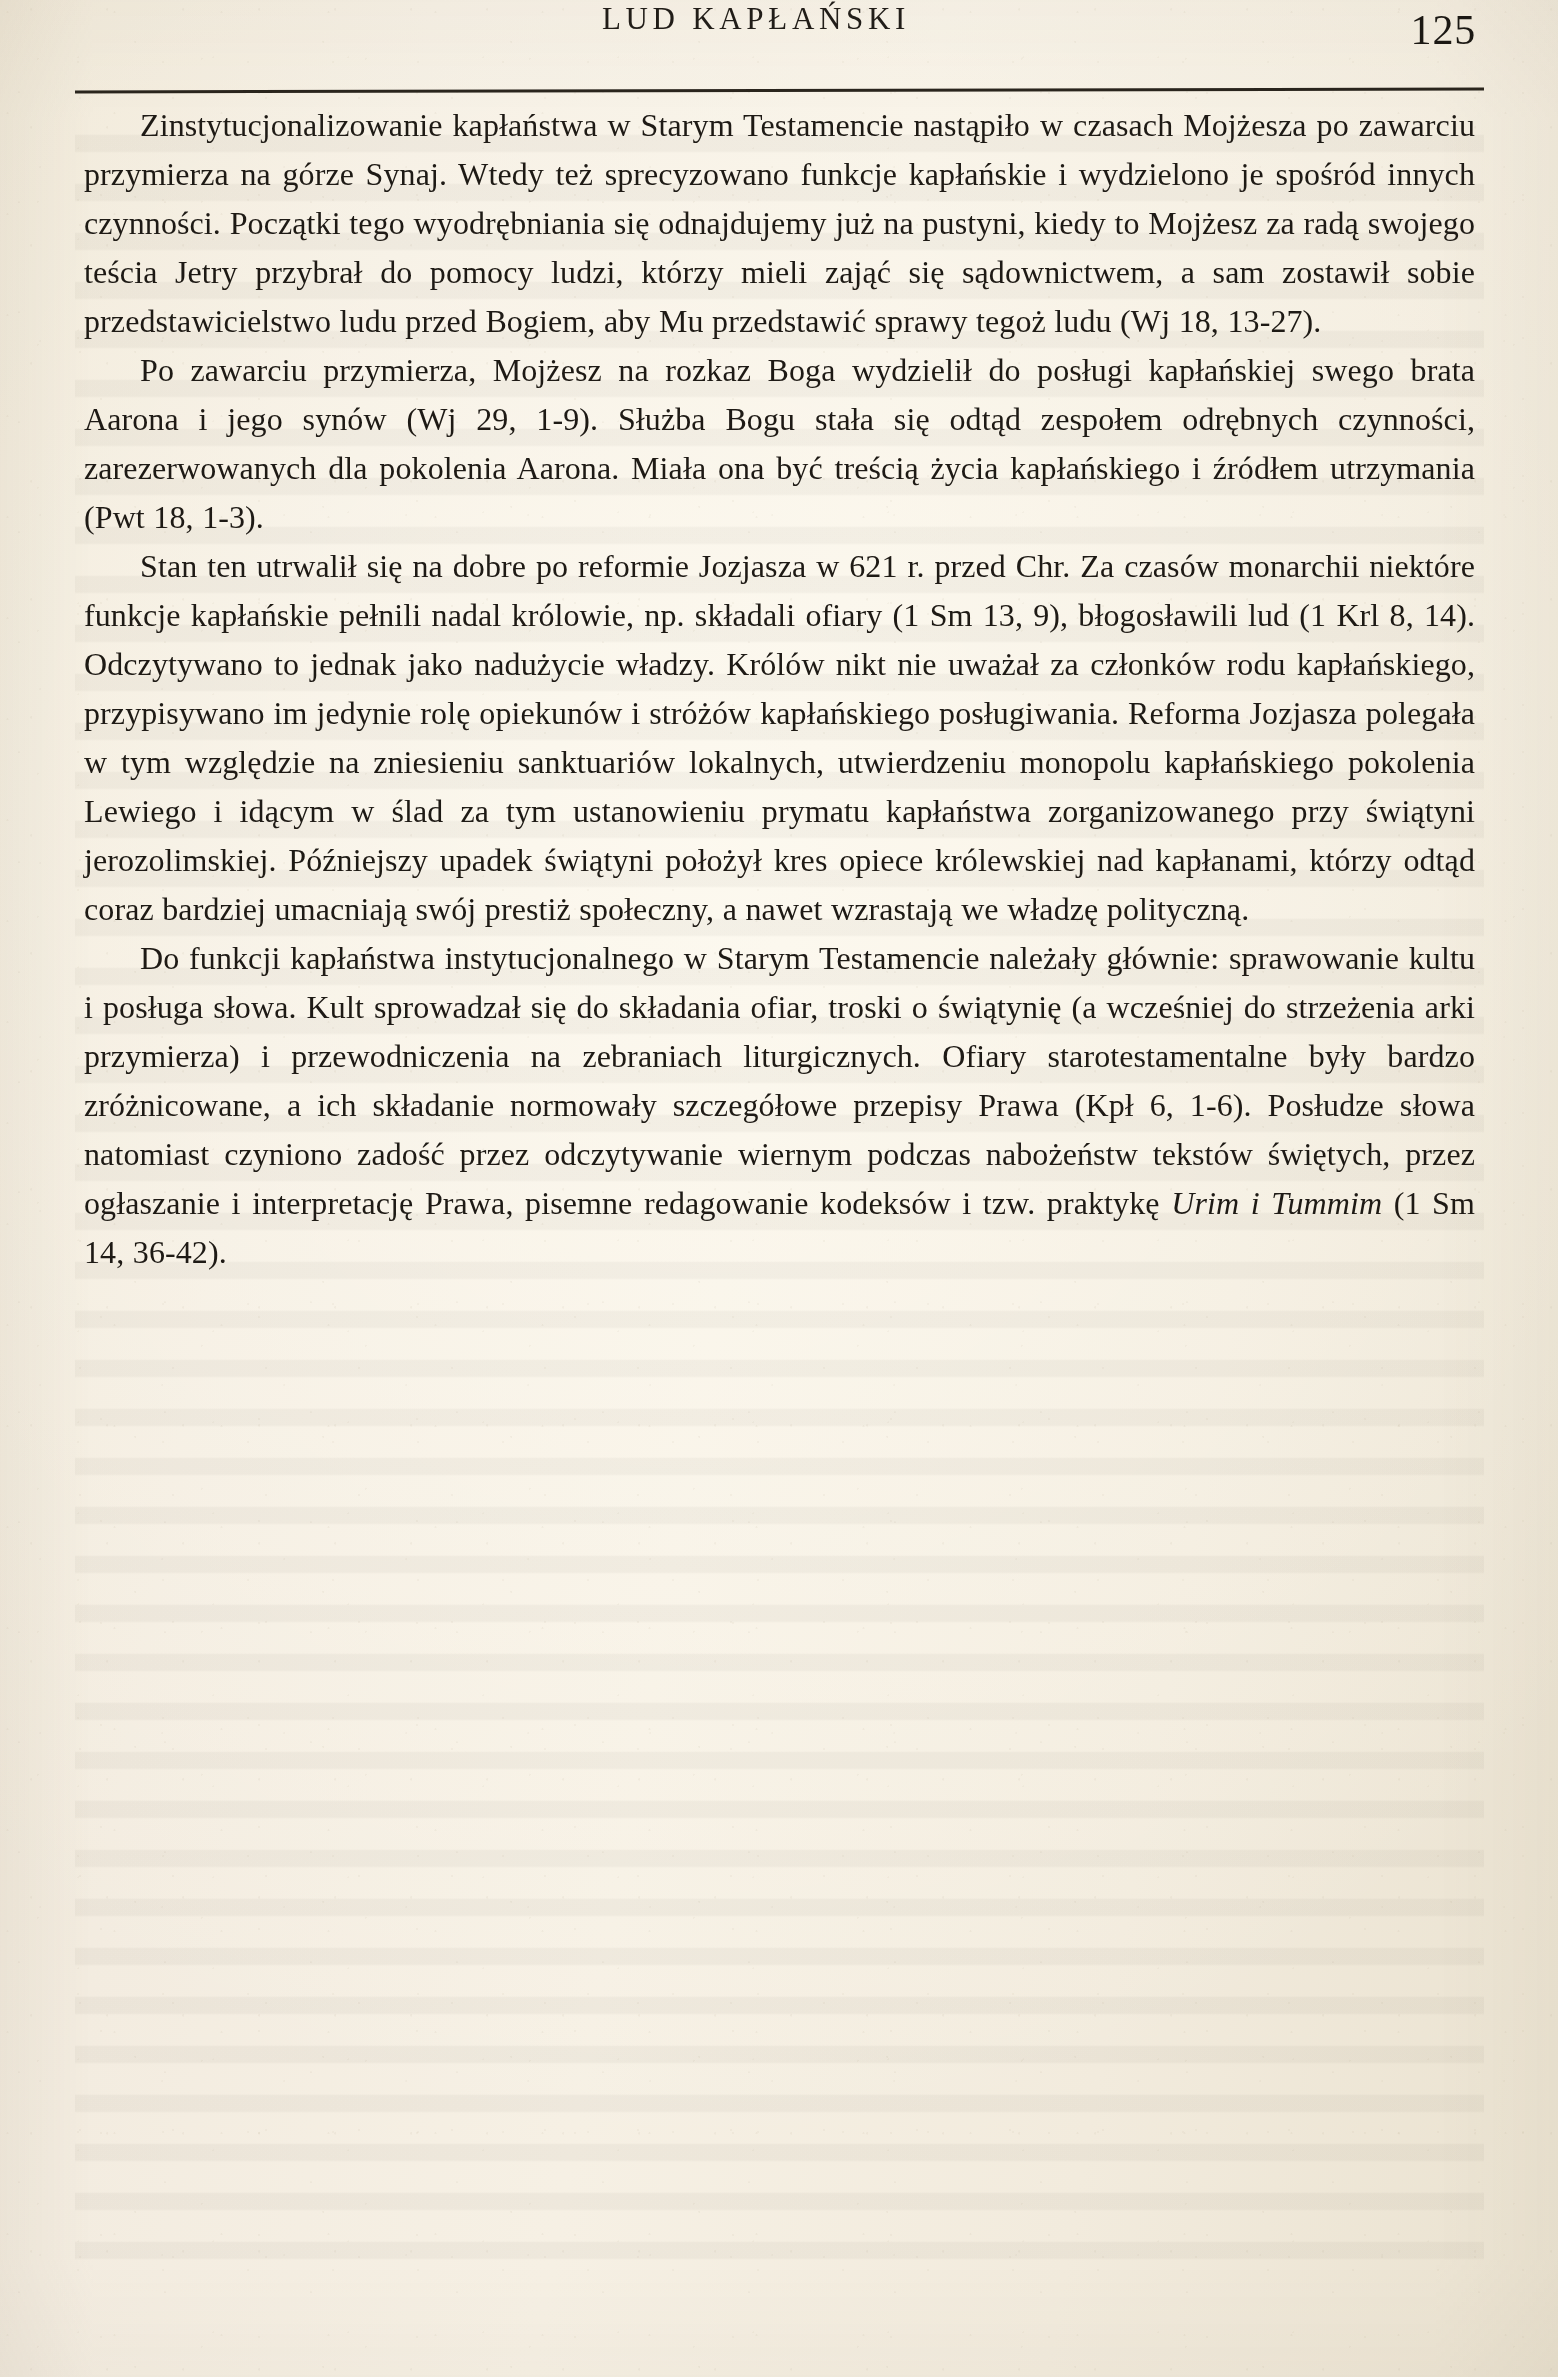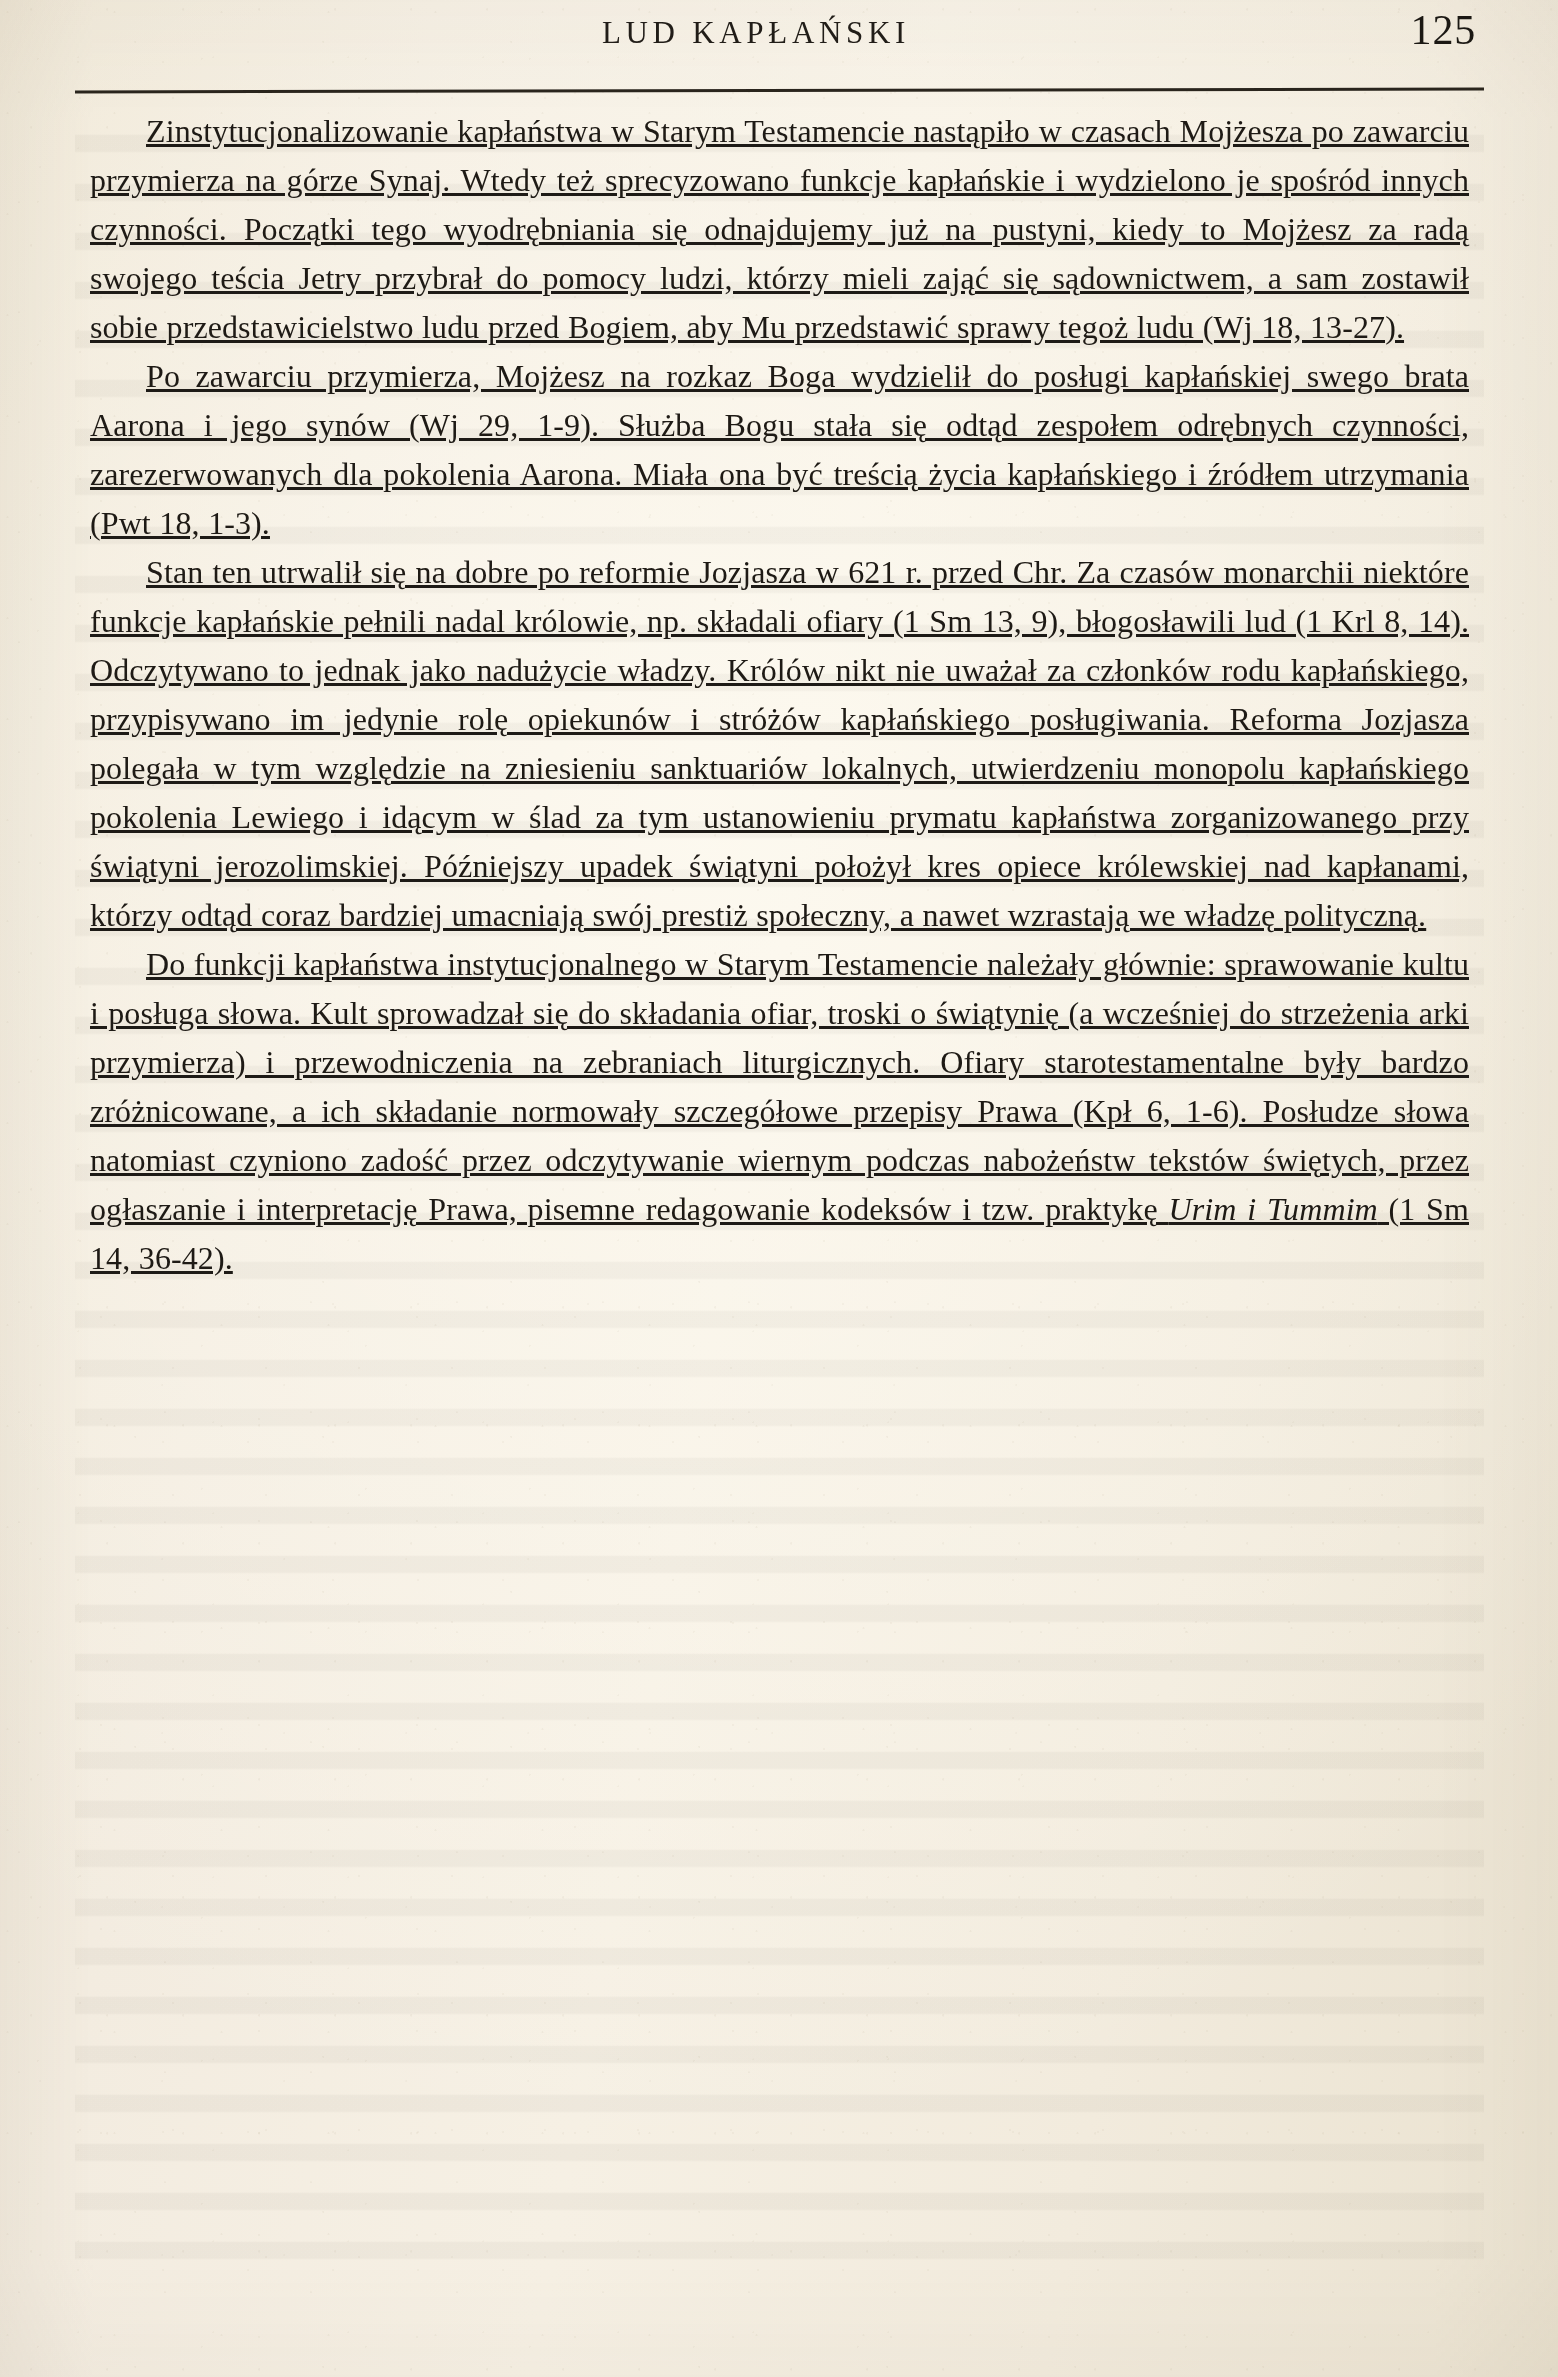--- a/index.html
+++ b/index.html
@@ -59,21 +59,21 @@
   .content {
     position: relative;
     z-index: 3;
     padding: 0 75px;
   }
 
   
   .runhead {
     position: relative;
     height: 84px;
-    padding-top: 14px;
+    padding-top: 0;
     box-sizing: border-box;
   }
   .runhead-title {
     text-align: center;
     font-size: 31px;
     letter-spacing: 4.7px;
     font-weight: 400;
     color: #211d18;
     line-height: 1.2;
     padding-right: 47px;
@@ -97,21 +97,21 @@
   .section-head {
     text-align: center;
     font-size: 30px;
     letter-spacing: 2.5px;
     margin-top: 64px;
     margin-bottom: 45px;
     color: #201c17;
   }
 
   
-  .body-text { margin: 15px; text-decoration: underline; }
+  .body-text { margin: 9px; }
   .para {
     margin: 0;
     text-align: justify;
     text-align-last: left;
     font-size: 32px;
     line-height: 49px;
     letter-spacing: 0.1px;
     word-spacing: 0.4px;
     text-indent: 56px;
     color: #1e1a15;

